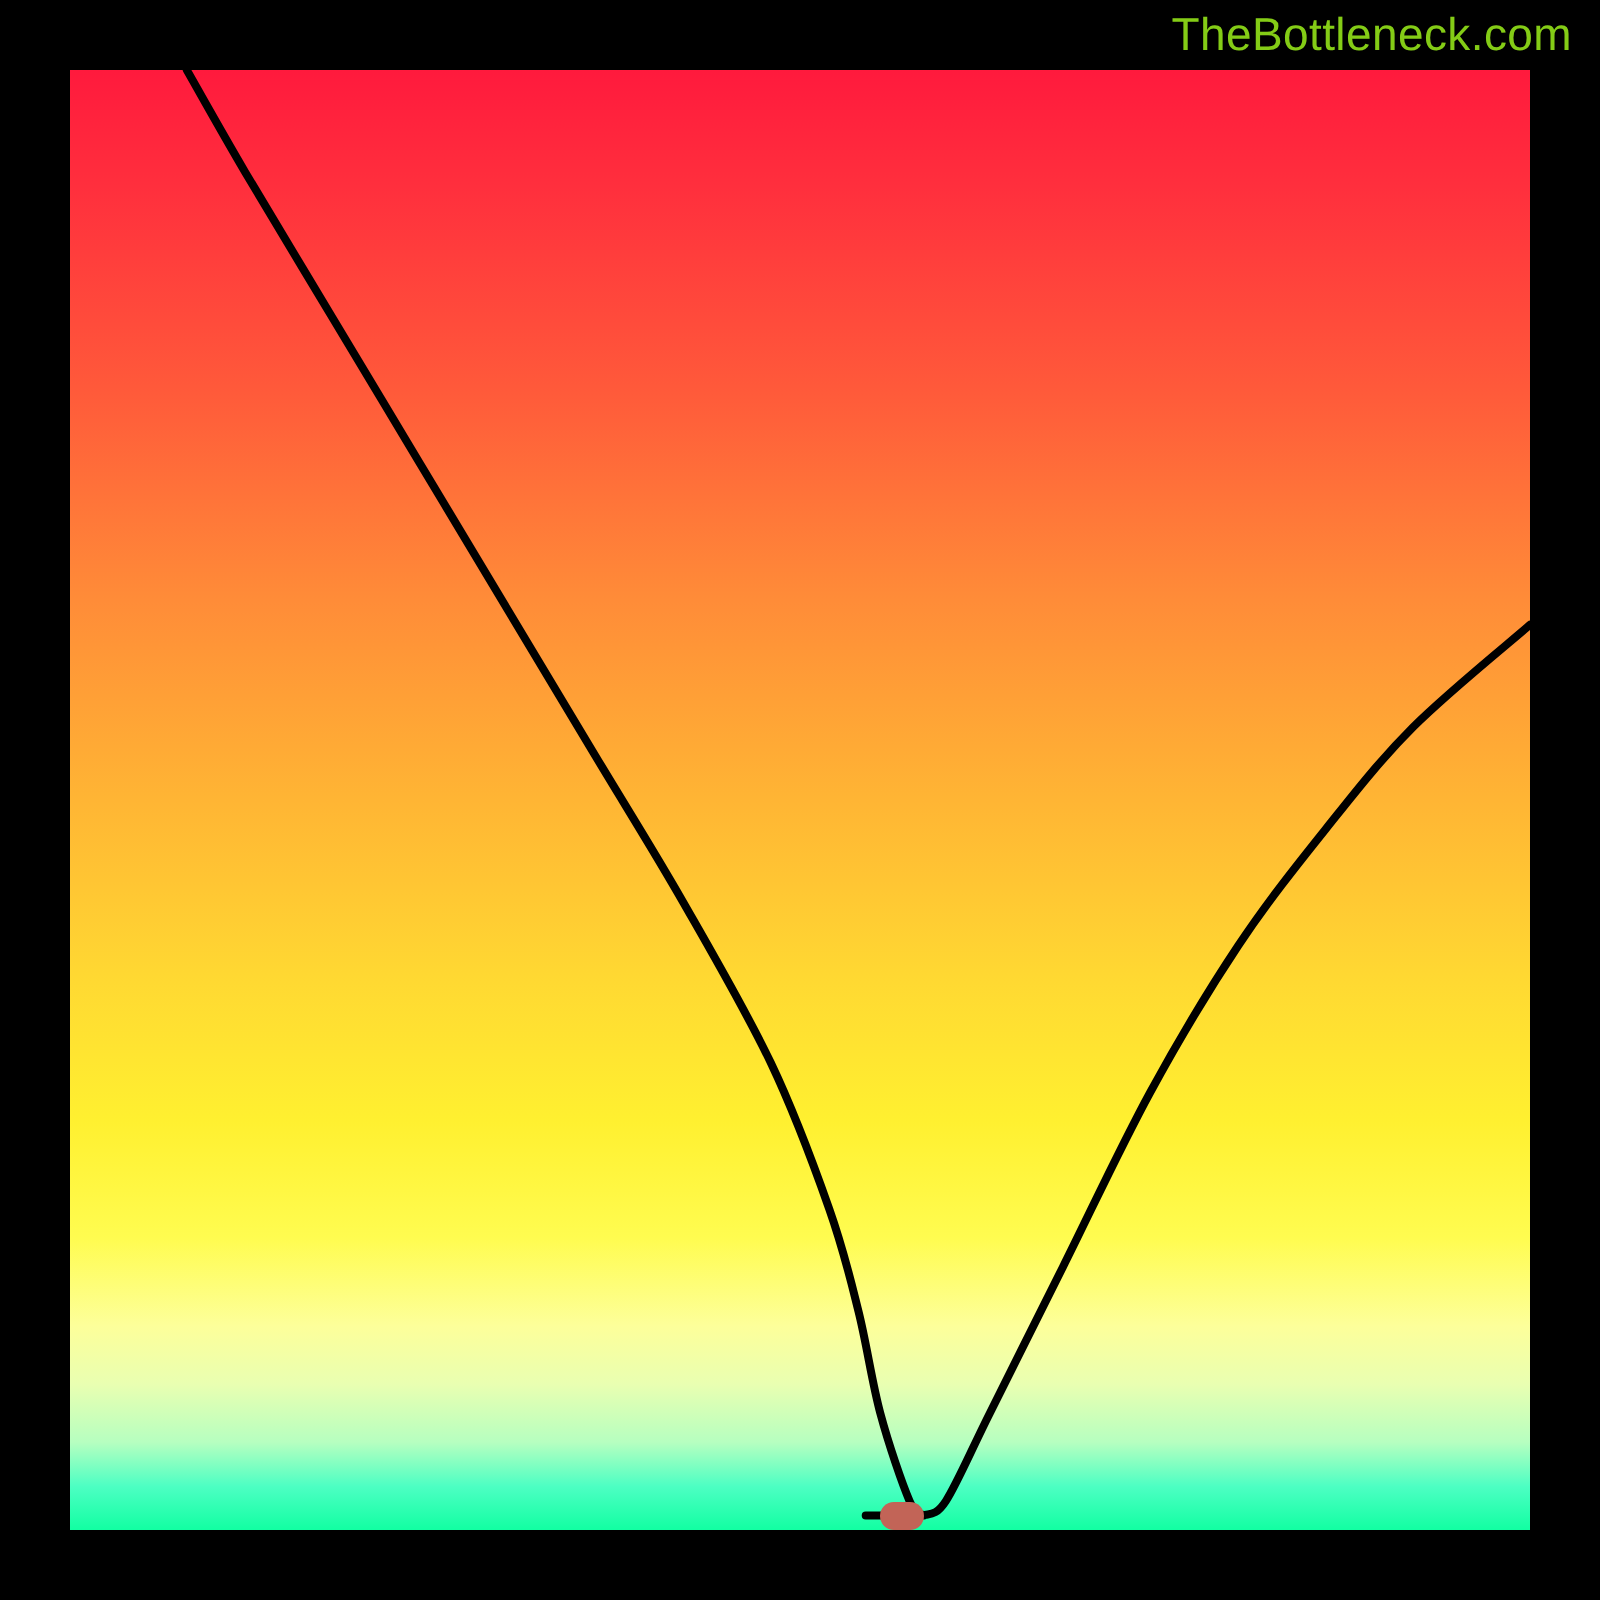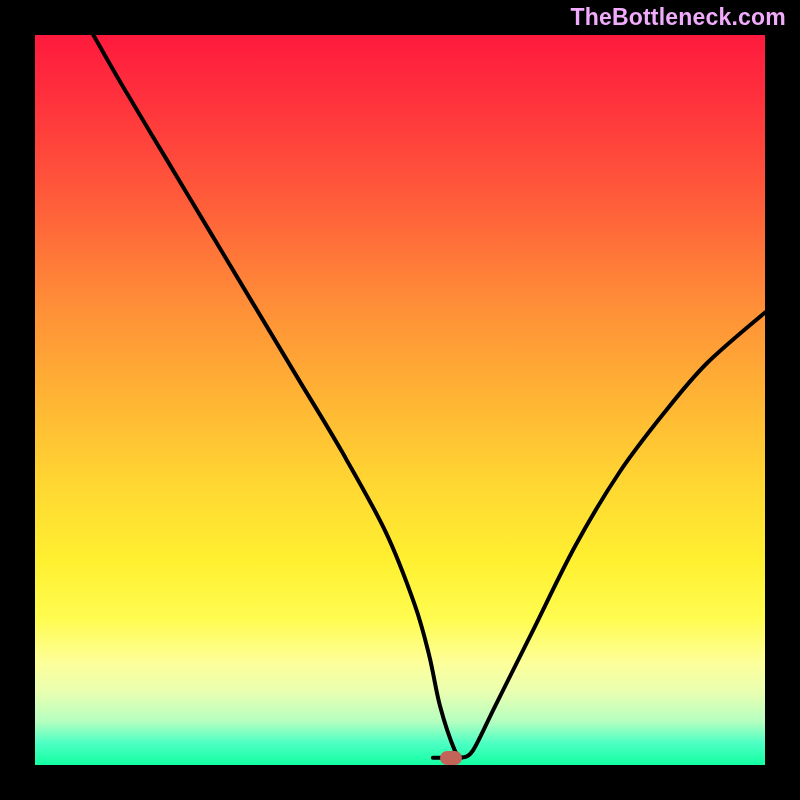--- a/index.html
+++ b/index.html
@@ -16,23 +16,23 @@
     left: 0;
     top: 0;
     width: 800px;
     height: 800px;
     background: #000;
   }
   .watermark {
     position: absolute;
     top: 4px;
     right: 14px;
-    color: #f0abfc;
+    color: #84cc16;
     font-size: 23px;
-    font-weight: 700;
+    font-weight: 400;
     letter-spacing: 0.2px;
     pointer-events: none;
   }
   .plot-area {
     position: absolute;
     left: 35px;
     top: 35px;
     width: 730px;
     height: 730px;
     background: linear-gradient(to bottom,

